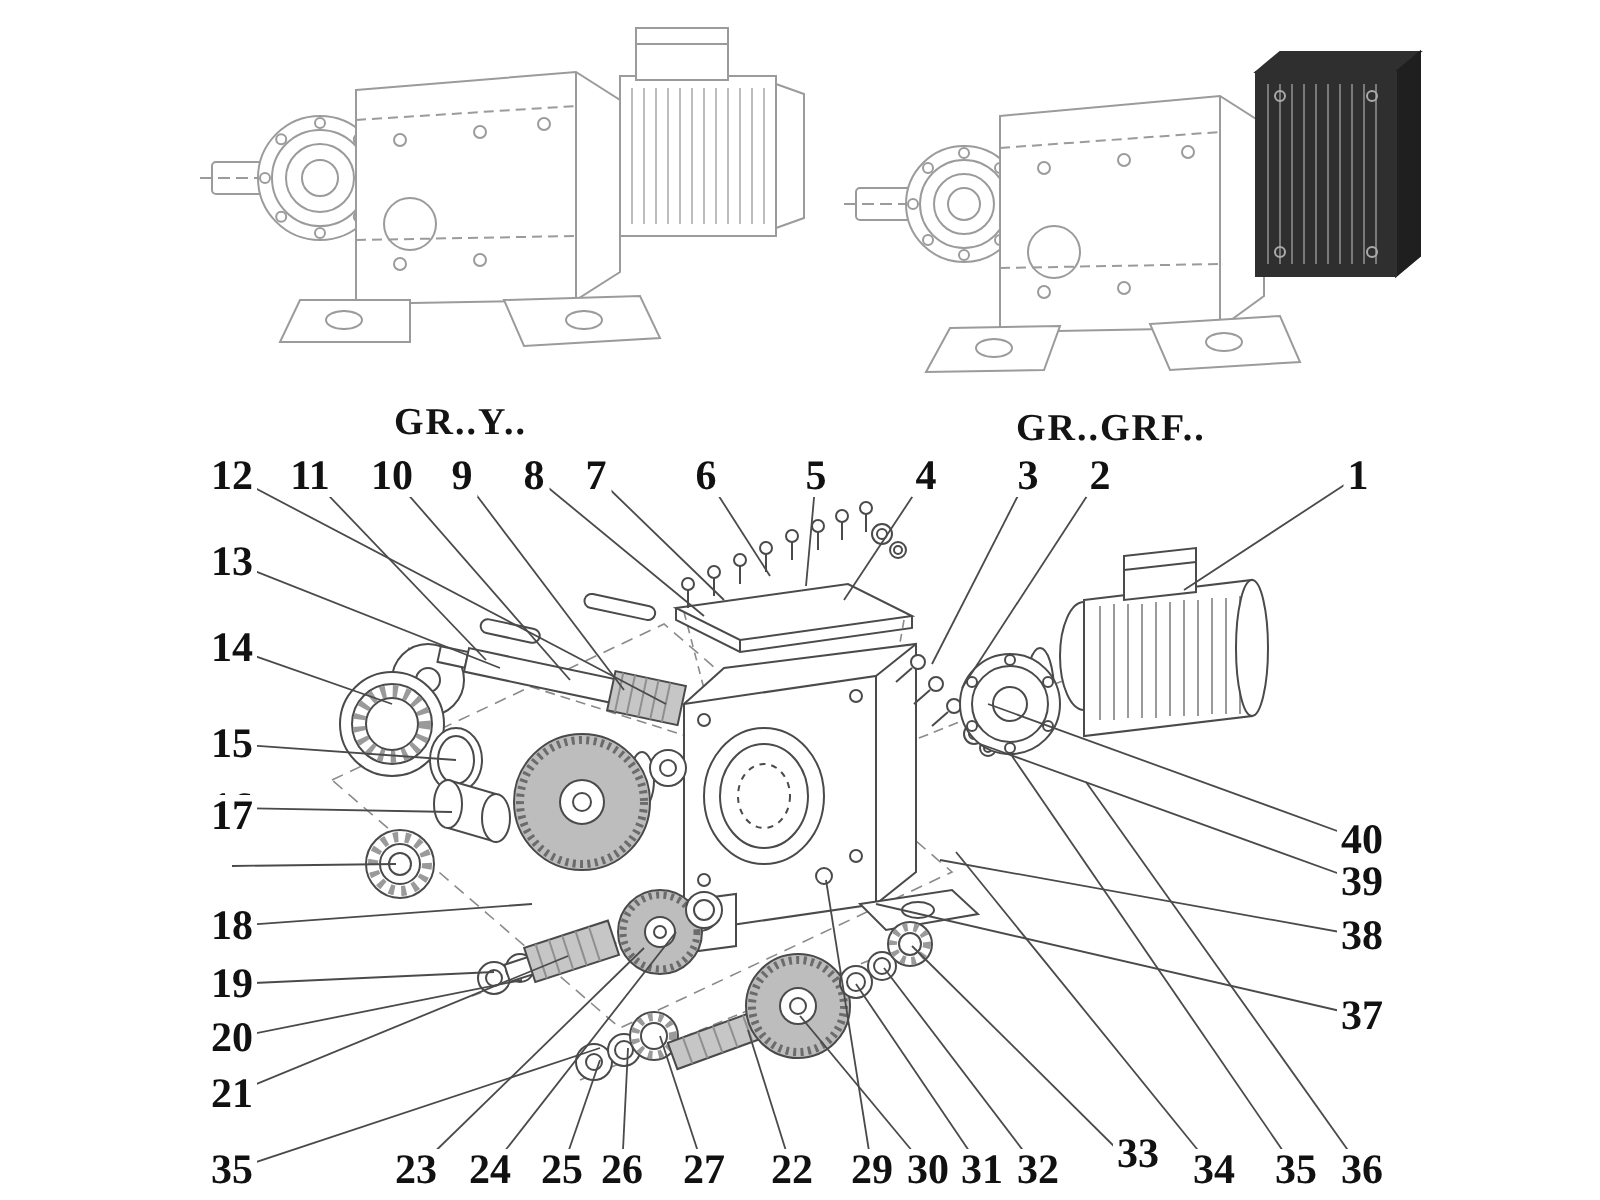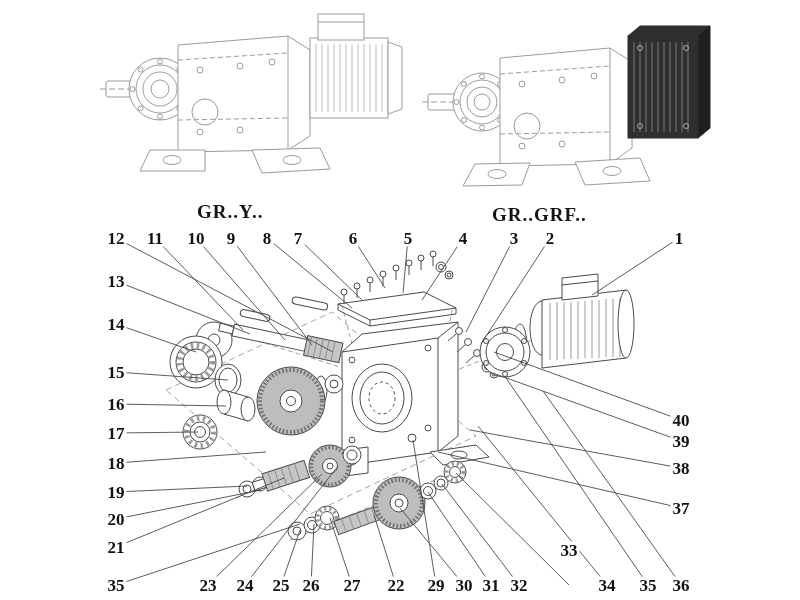--- a/index.html
+++ b/index.html
@@ -1,29 +1,29 @@
 <!DOCTYPE html>
 <html><head>
 <meta charset="utf-8">
 <style>
   * { margin:0; padding:0; box-sizing:border-box; }
   html,body { width:800px; height:600px; background:#fff; font-family:"Liberation Serif", serif; }
   #canvas { position:relative; width:800px; height:600px; background:#fff; overflow:hidden; }
   #art { position:absolute; left:0; top:0; }
   .callout {
     position:absolute; transform:translate(-50%,-50%);
-    font-family:"Liberation Serif", serif; font-weight:bold; font-size:17px;
+    font-family:"Liberation Serif", serif; font-weight:bold; font-size:21px;
     color:#111; background:#fff; padding:0 2px; line-height:1; white-space:nowrap;
   }
   .title {
     position:absolute; font-family:"Liberation Serif", serif; font-weight:bold;
     font-size:19px; color:#141414; letter-spacing:1px; white-space:nowrap;
   }
   #title-left { left:197px; top:201px; }
-  #title-right { left:492px; top:204px; }
+  #title-right { left:508px; top:204px; }
 </style>
 </head>
 <body>
 
 <div id="canvas">
 
 <svg id="art" width="800" height="600" viewBox="0 0 800 600" xmlns="http://www.w3.org/2000/svg">
 
   <g stroke="#9b9b9b" fill="none" stroke-width="1">
 
@@ -369,37 +369,37 @@
       <div class="callout" style="left: 353px; top: 238px;">6</div>
       <div class="callout" style="left: 408px; top: 238px;">5</div>
       <div class="callout" style="left: 463px; top: 238px;">4</div>
       <div class="callout" style="left: 514px; top: 238px;">3</div>
       <div class="callout" style="left: 550px; top: 238px;">2</div>
       <div class="callout" style="left: 679px; top: 238px;">1</div>
       <div class="callout" style="left: 116px; top: 281px;">13</div>
       <div class="callout" style="left: 116px; top: 324px;">14</div>
       <div class="callout" style="left: 116px; top: 372px; font-family: Liberation Serif, serif;">15</div>
       <div class="callout" style="left: 116px; top: 404px;">16</div>
-      <div class="callout" style="left: 116px; top: 433px;">17</div>
+      <div class="callout" style="left: 116px; top: 408px;">17</div>
       <div class="callout" style="left: 116px; top: 463px;">18</div>
       <div class="callout" style="left: 116px; top: 492px;">19</div>
       <div class="callout" style="left: 116px; top: 519px;">20</div>
       <div class="callout" style="left: 116px; top: 547px;">21</div>
       <div class="callout" style="left: 116px; top: 585px;">35</div>
       <div class="callout" style="left: 208px; top: 585px;">23</div>
       <div class="callout" style="left: 245px; top: 585px;">24</div>
       <div class="callout" style="left: 281px; top: 585px;">25</div>
       <div class="callout" style="left: 311px; top: 585px;">26</div>
       <div class="callout" style="left: 352px; top: 585px;">27</div>
       <div class="callout" style="left: 396px; top: 585px;">22</div>
       <div class="callout" style="left: 436px; top: 585px;">29</div>
       <div class="callout" style="left: 464px; top: 585px;">30</div>
       <div class="callout" style="left: 491px; top: 585px;">31</div>
       <div class="callout" style="left: 519px; top: 585px; font-family: Liberation Serif, serif;">32</div>
-      <div class="callout" style="left: 569px; top: 550px;">33</div>
+      <div class="callout" style="left: 569px; top: 577px;">33</div>
       <div class="callout" style="left: 607px; top: 585px;">34</div>
       <div class="callout" style="left: 648px; top: 585px;">35</div>
       <div class="callout" style="left: 681px; top: 585px;">36</div>
       <div class="callout" style="left: 681px; top: 508px;">37</div>
       <div class="callout" style="left: 681px; top: 468px;">38</div>
       <div class="callout" style="left: 681px; top: 441px;">39</div>
       <div class="callout" style="left: 681px; top: 420px; text-align: right;">40</div>
     </div>
 
 </div>

